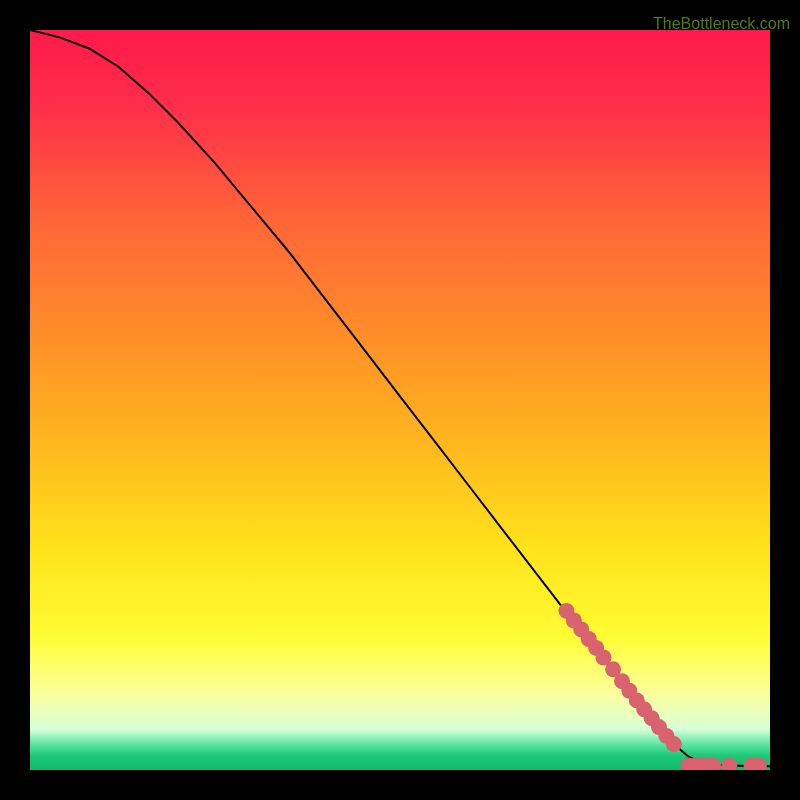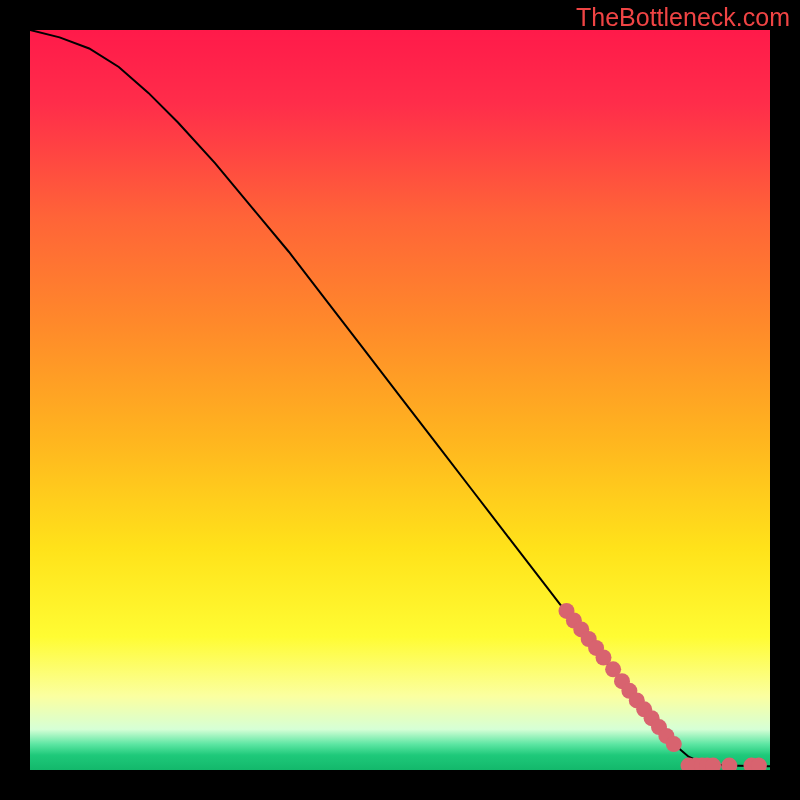--- a/index.html
+++ b/index.html
@@ -7,24 +7,24 @@
     padding: 0;
     width: 800px;
     height: 800px;
     background: #000;
     position: relative;
     font-family: Arial, Helvetica, sans-serif;
     overflow: hidden;
   }
   .watermark {
     position: absolute;
-    top: 3px;
+    top: 15px;
     right: 10px;
-    color: #ef4444;
-    font-size: 25px;
+    color: #4d7c0f;
+    font-size: 16px;
     font-weight: 500;
     z-index: 10;
   }
   .plot-area {
     position: absolute;
     left: 30px;
     top: 30px;
     width: 740px;
     height: 740px;
   }

